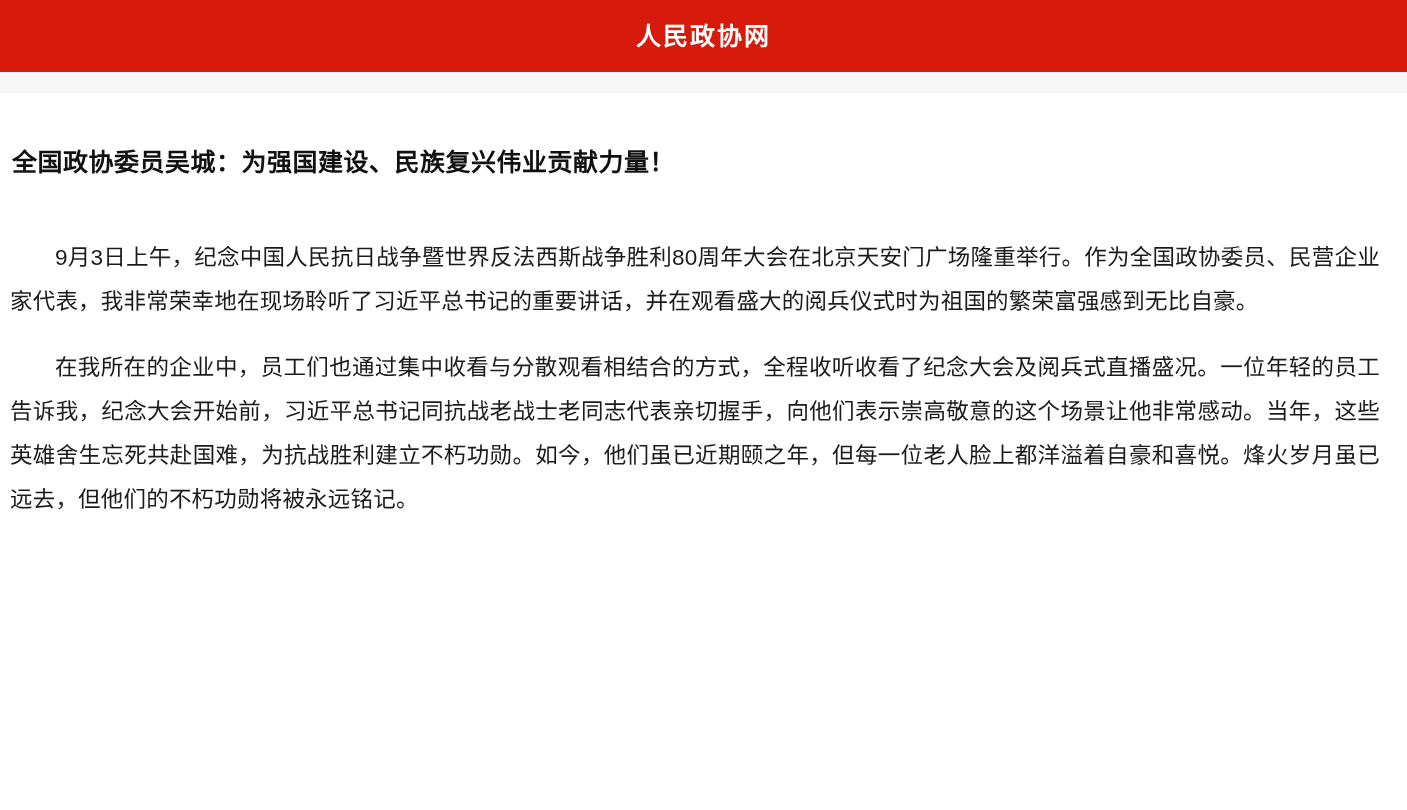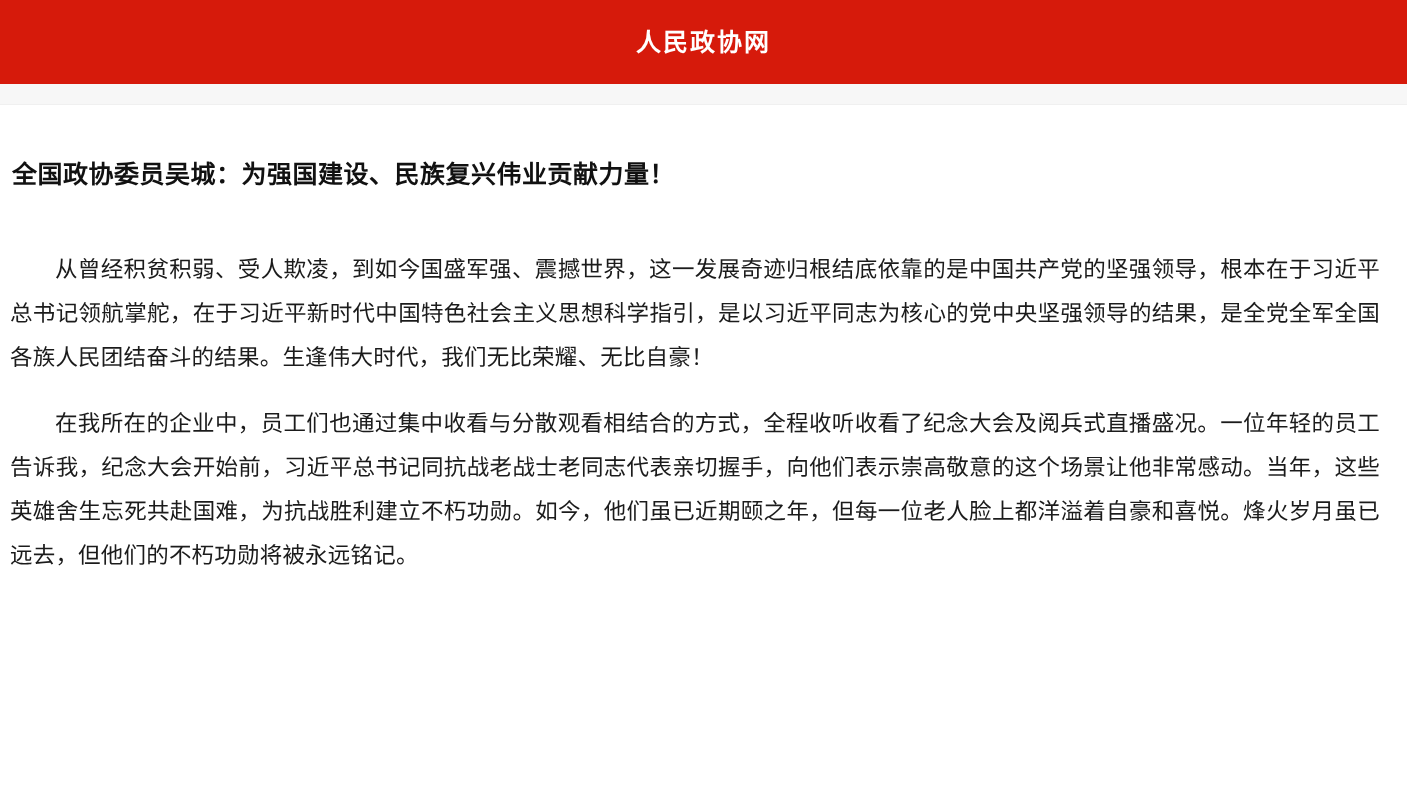--- a/index.html
+++ b/index.html
@@ -13,21 +13,21 @@
     font-family: "Liberation Sans", "DejaVu Sans", sans-serif;
     color: #1a1a1a;
   }
   .page {
     width: 1407px;
     position: relative;
     background: #ffffff;
   }
   
   .site-header {
-    height: 84px;
+    height: 72px;
     background: #d61a0b;
     display: flex;
     align-items: center;
     justify-content: center;
   }
   .site-title {
     color: #ffffff;
     font-size: 25px;
     font-weight: 700;
     letter-spacing: 2px;
@@ -76,19 +76,19 @@
     <div class="site-title">人民政协网</div>
   </header>
 
   <div class="header-underline"></div>
 
   <main class="content">
 
     <h1 class="article-title">全国政协委员吴城：为强国建设、民族复兴伟业贡献力量！</h1>
 
     <div class="article-body">
-      <p class="para">从曾经积贫积弱、受人欺凌，到如今国盛军强、震撼世界，这一发展奇迹归根结底依靠的是中国共产党的坚强领导，根本在于习近平总书记领航掌舵，在于习近平新时代中国特色社会主义思想科学指引，是以习近平同志为核心的党中央坚强领导的结果，是全党全军全国各族人民团结奋斗的结果。生逢伟大时代，我们无比荣耀、无比自豪！</p>
+      <p class="para">9月3日上午，纪念中国人民抗日战争暨世界反法西斯战争胜利80周年大会在北京天安门广场隆重举行。作为全国政协委员、民营企业家代表，我非常荣幸地在现场聆听了习近平总书记的重要讲话，并在观看盛大的阅兵仪式时为祖国的繁荣富强感到无比自豪。</p>
       <p class="para">在我所在的企业中，员工们也通过集中收看与分散观看相结合的方式，全程收听收看了纪念大会及阅兵式直播盛况。一位年轻的员工告诉我，纪念大会开始前，习近平总书记同抗战老战士老同志代表亲切握手，向他们表示崇高敬意的这个场景让他非常感动。当年，这些英雄舍生忘死共赴国难，为抗战胜利建立不朽功勋。如今，他们虽已近期颐之年，但每一位老人脸上都洋溢着自豪和喜悦。烽火岁月虽已远去，但他们的不朽功勋将被永远铭记。</p>
     </div>
 
   </main>
 
 </div>
 
 </body></html>

